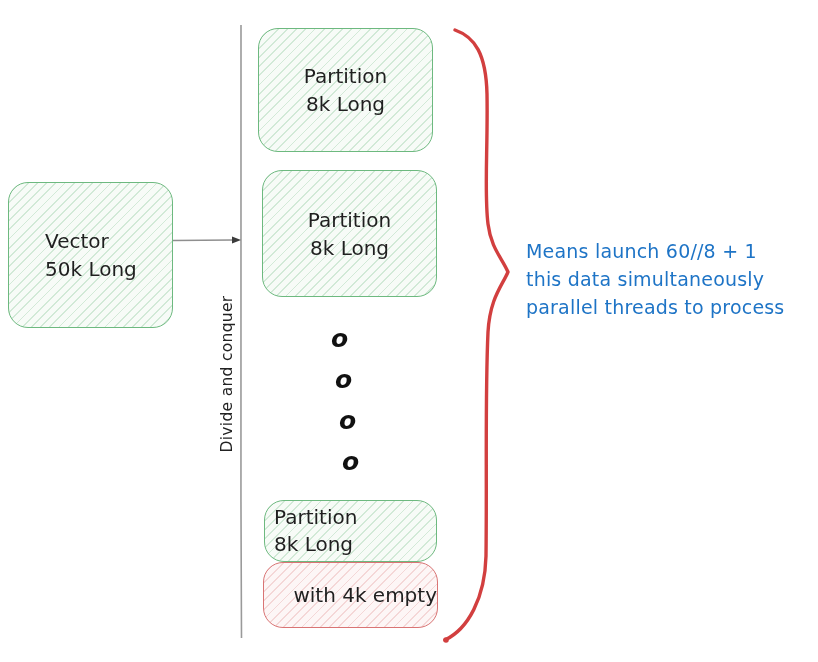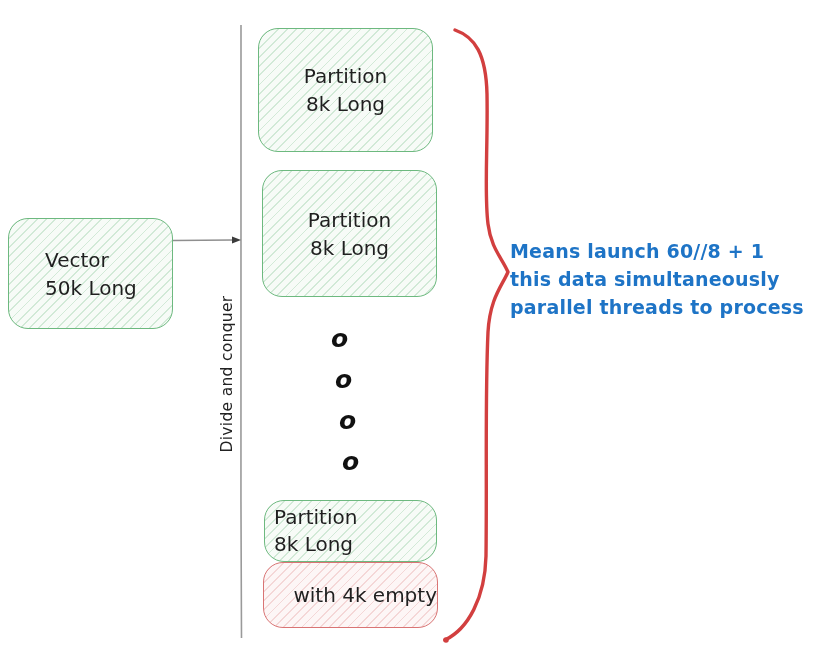--- a/index.html
+++ b/index.html
@@ -29,43 +29,43 @@
       repeating-linear-gradient(135deg, rgba(102,182,122,0.26) 0px, rgba(102,182,122,0.26) 1.3px, rgba(0,0,0,0) 1.3px, rgba(0,0,0,0) 6.5px),
       #f7fbf7;
   }
   .redbox{
     border:1.6px solid #d97474;
     background:
       repeating-linear-gradient(135deg, rgba(214,106,106,0.22) 0px, rgba(214,106,106,0.22) 1.3px, rgba(0,0,0,0) 1.3px, rgba(0,0,0,0) 6.5px),
       #fdf6f6;
   }
   .center-text{align-items:center;text-align:center;}
-  #vector-box{left:8px;top:182px;width:165px;height:111px;padding-left:36px;margin-top:36px;}
+  #vector-box{left:8px;top:182px;width:165px;height:146px;padding-left:36px;}
   #part-box-1{left:258px;top:28px;width:175px;height:124px;}
   #part-box-2{left:262px;top:170px;width:175px;height:127px;}
   #part-box-3{left:264px;top:500px;width:173px;height:62px;padding-left:9px;line-height:27px;}
   #empty-box{left:263px;top:562px;width:175px;height:66px;align-items:flex-end;}
   #dots{
     position:absolute;left:331px;top:318px;
     display:flex;flex-direction:column;
     font-size:25px;font-weight:700;font-style:italic;
     line-height:41px;color:#111;
   }
   #dots span:nth-child(2){margin-left:4px;}
   #dots span:nth-child(3){margin-left:8px;}
   #dots span:nth-child(4){margin-left:11px;}
   #divide-label{
     position:absolute;left:142px;top:365px;width:170px;
     transform:rotate(-90deg);
     font-size:15.5px;letter-spacing:.3px;color:#222;
     text-align:center;white-space:nowrap;
   }
   #annotation{
-    position:absolute;left:510px;top:237px;
-    font-size:19px;font-weight:700;line-height:28px;
+    position:absolute;left:526px;top:237px;
+    font-size:19px;font-weight:400;line-height:28px;
     color:#1e74c6;white-space:nowrap;letter-spacing:.2px;
   }
 </style>
 </head>
 <body>
 
 <div id="stage">
 
   <svg id="underlay" width="818" height="662" viewBox="0 0 818 662">
 

